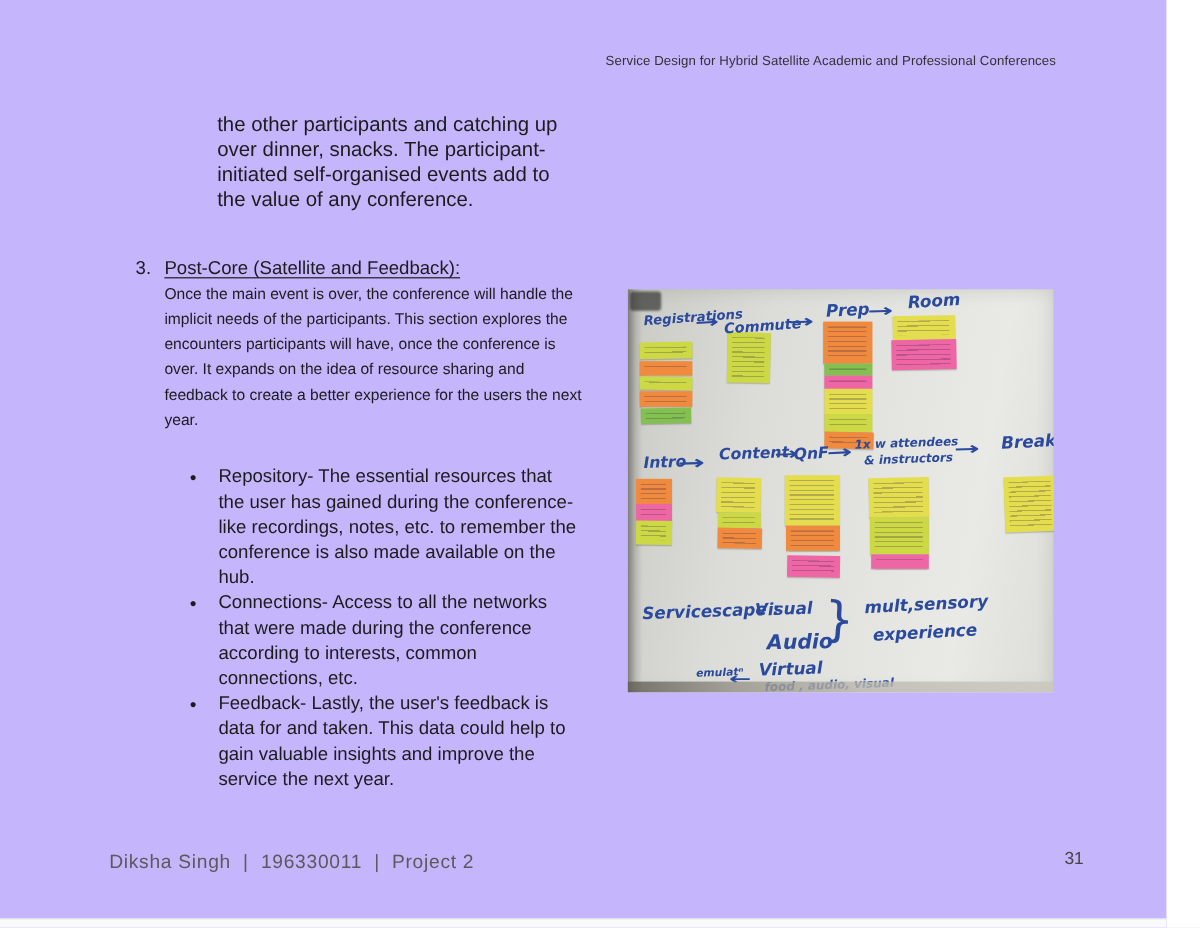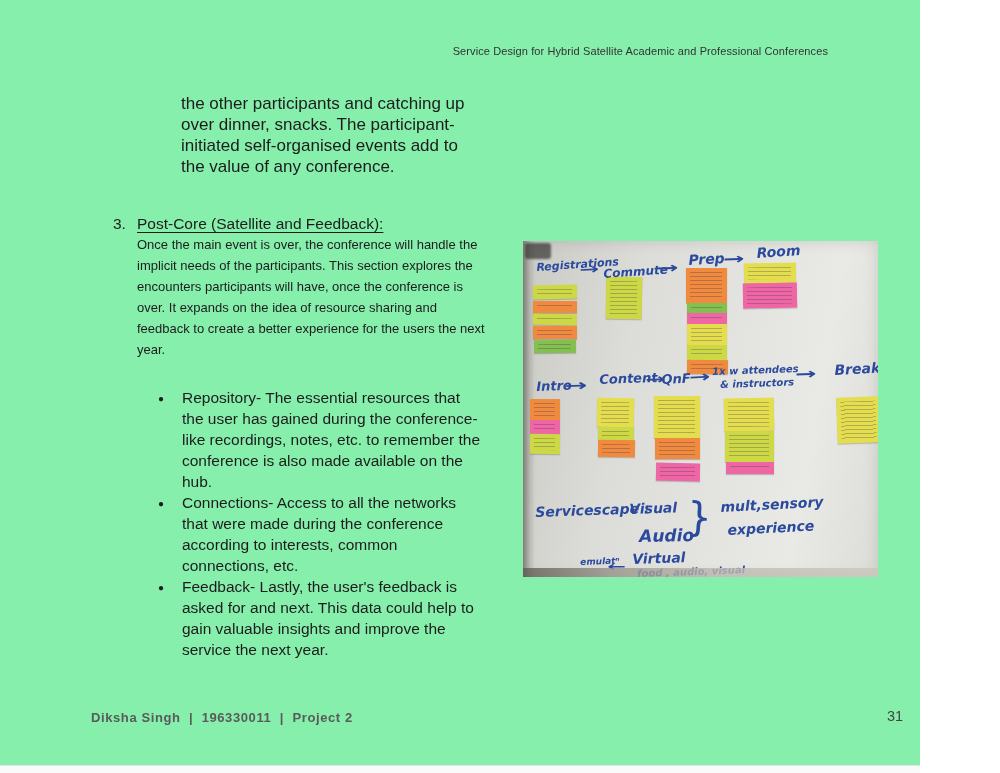--- a/index.html
+++ b/index.html
@@ -1,18 +1,18 @@
 <!DOCTYPE html>
 <html><head>
 <meta charset="utf-8">
 <style>
   html,body{margin:0;padding:0;background:#ffffff;}
   .page{
-    position:relative;width:893px;height:773px;background:#86efac;overflow:hidden;
-    font-family:"Liberation Sans","DejaVu Sans",sans-serif;color:#1c1c1c;padding-left:27px;
+    position:relative;width:972px;height:773px;background:#c4b5fd;overflow:hidden;
+    font-family:"Liberation Sans","DejaVu Sans",sans-serif;color:#1c1c1c;
   }
   
   .running-header{
     position:absolute;top:45px;right:92px;font-size:11px;color:#333;letter-spacing:.1px;
   }
   
   .intro-para{
     position:absolute;left:181px;top:93px;width:298px;
     font-size:17px;line-height:21px;
   }
@@ -60,22 +60,22 @@
     position:absolute;color:#2b4a9e;font-style:italic;font-weight:600;
     font-family:"DejaVu Sans",sans-serif;transform-origin:left top;white-space:nowrap;
   }
   .wb-label.arrow{font-style:normal;transform-origin:center;letter-spacing:-1px;}
   .wb-label.brace{font-weight:400;font-style:normal;}
   .fig-caption{
     margin:9px 0 0 7px;font-size:12px;color:#4d4d4d;
   }
   
   .footer-credit{
-    position:absolute;left:91px;top:710px;font-size:13px;color:#5a5a5a;
-    letter-spacing:.6px;white-space:pre;font-weight:bold;
+    position:absolute;left:91px;top:710px;font-size:16px;color:#5a5a5a;
+    letter-spacing:.6px;white-space:pre;
   }
   .page-number{position:absolute;left:887px;top:708px;font-size:14.5px;color:#444;}
   .bottom-rule{position:absolute;left:0;top:765px;width:100%;height:1px;background:#e2e2e2;}
   .bottom-strip{position:absolute;left:0;top:766px;width:100%;height:7px;background:#fafafa;}
 </style>
 </head>
 <body>
 
 <div class="page">
 
@@ -95,21 +95,21 @@
     <li>
       <span class="marker">●</span>
       <span class="btext">Repository- The essential resources that the user has gained during the conference- like recordings, notes, etc. to remember the conference is also made available on the hub.</span>
     </li>
     <li>
       <span class="marker">●</span>
       <span class="btext">Connections- Access to all the networks that were made during the conference according to interests, common connections, etc.</span>
     </li>
     <li>
       <span class="marker">●</span>
-      <span class="btext">Feedback- Lastly, the user's feedback is asked for and next. This data could help to gain valuable insights and improve the service the next year.</span>
+      <span class="btext">Feedback- Lastly, the user's feedback is data for and taken. This data could help to gain valuable insights and improve the service the next year.</span>
     </li>
   </ul>
 
   <figure class="figure">
     <div class="photo" id="whiteboard">
       <div class="board-left-edge"></div>
       <div class="board-corner"></div>
       <div id="wb-layer">
           <div class="note" style="left: 10px; top: 44px; width: 44px; height: 14px; background: rgb(205, 217, 68); transform: rotate(-1deg);"></div>
           <div class="note" style="left: 10px; top: 60px; width: 44px; height: 12px; background: rgb(239, 138, 62); transform: rotate(0deg);"></div>

